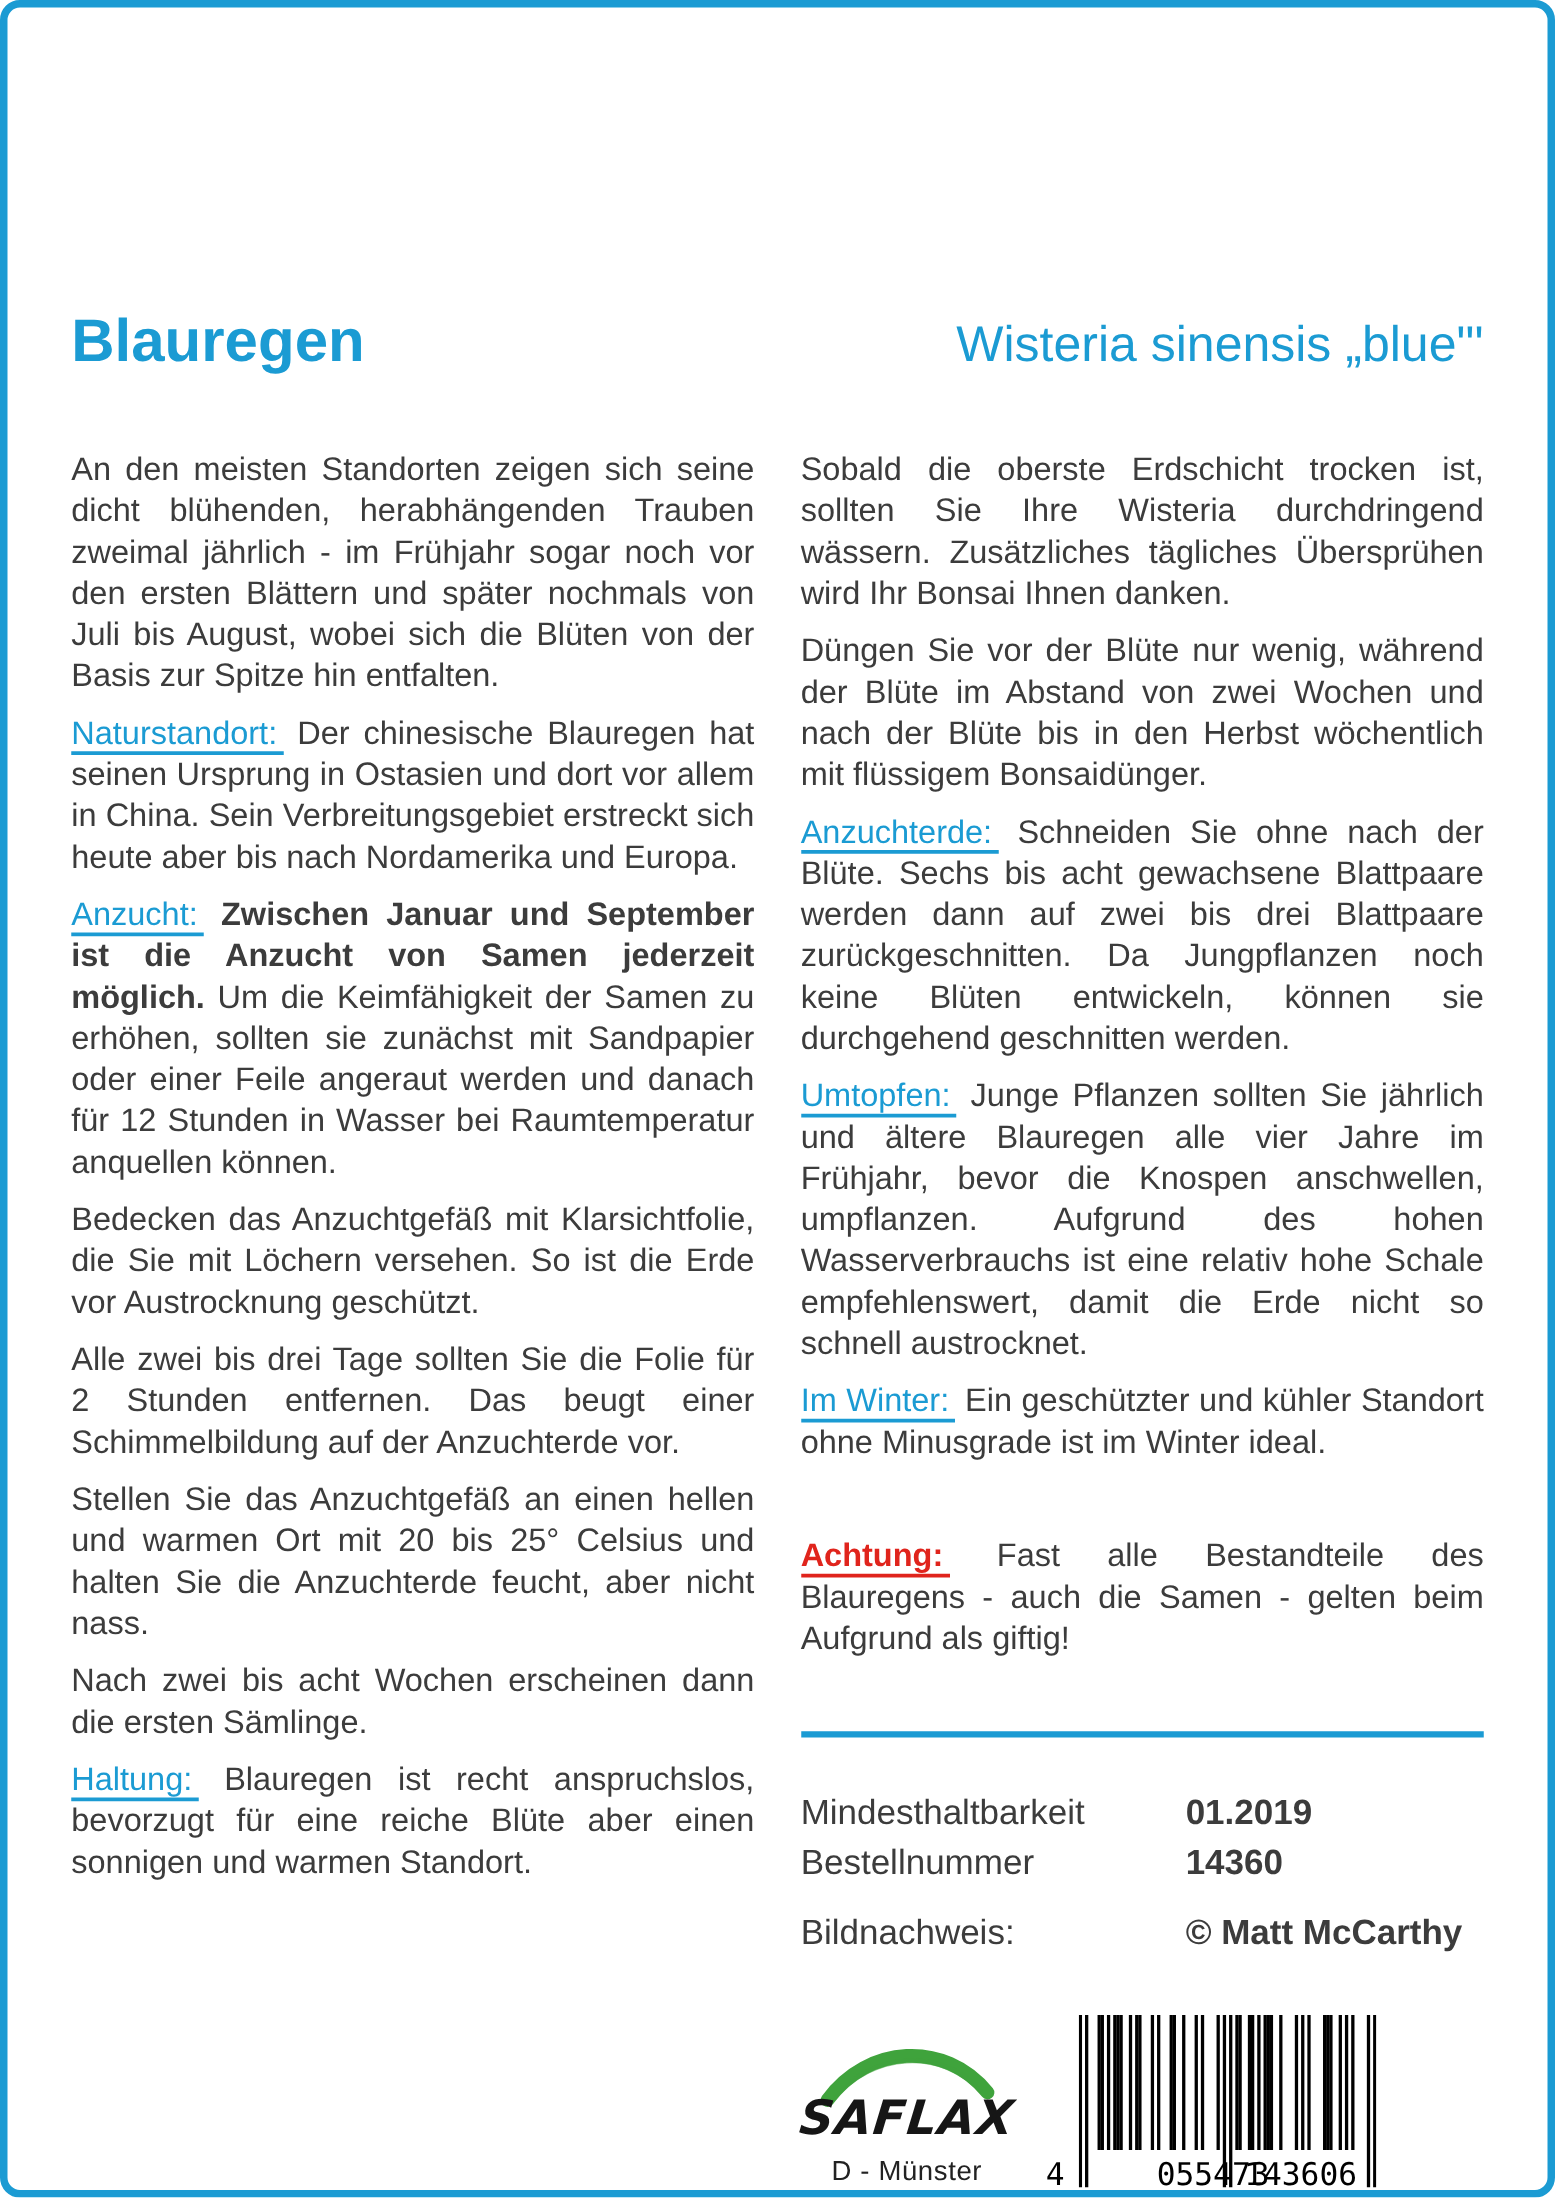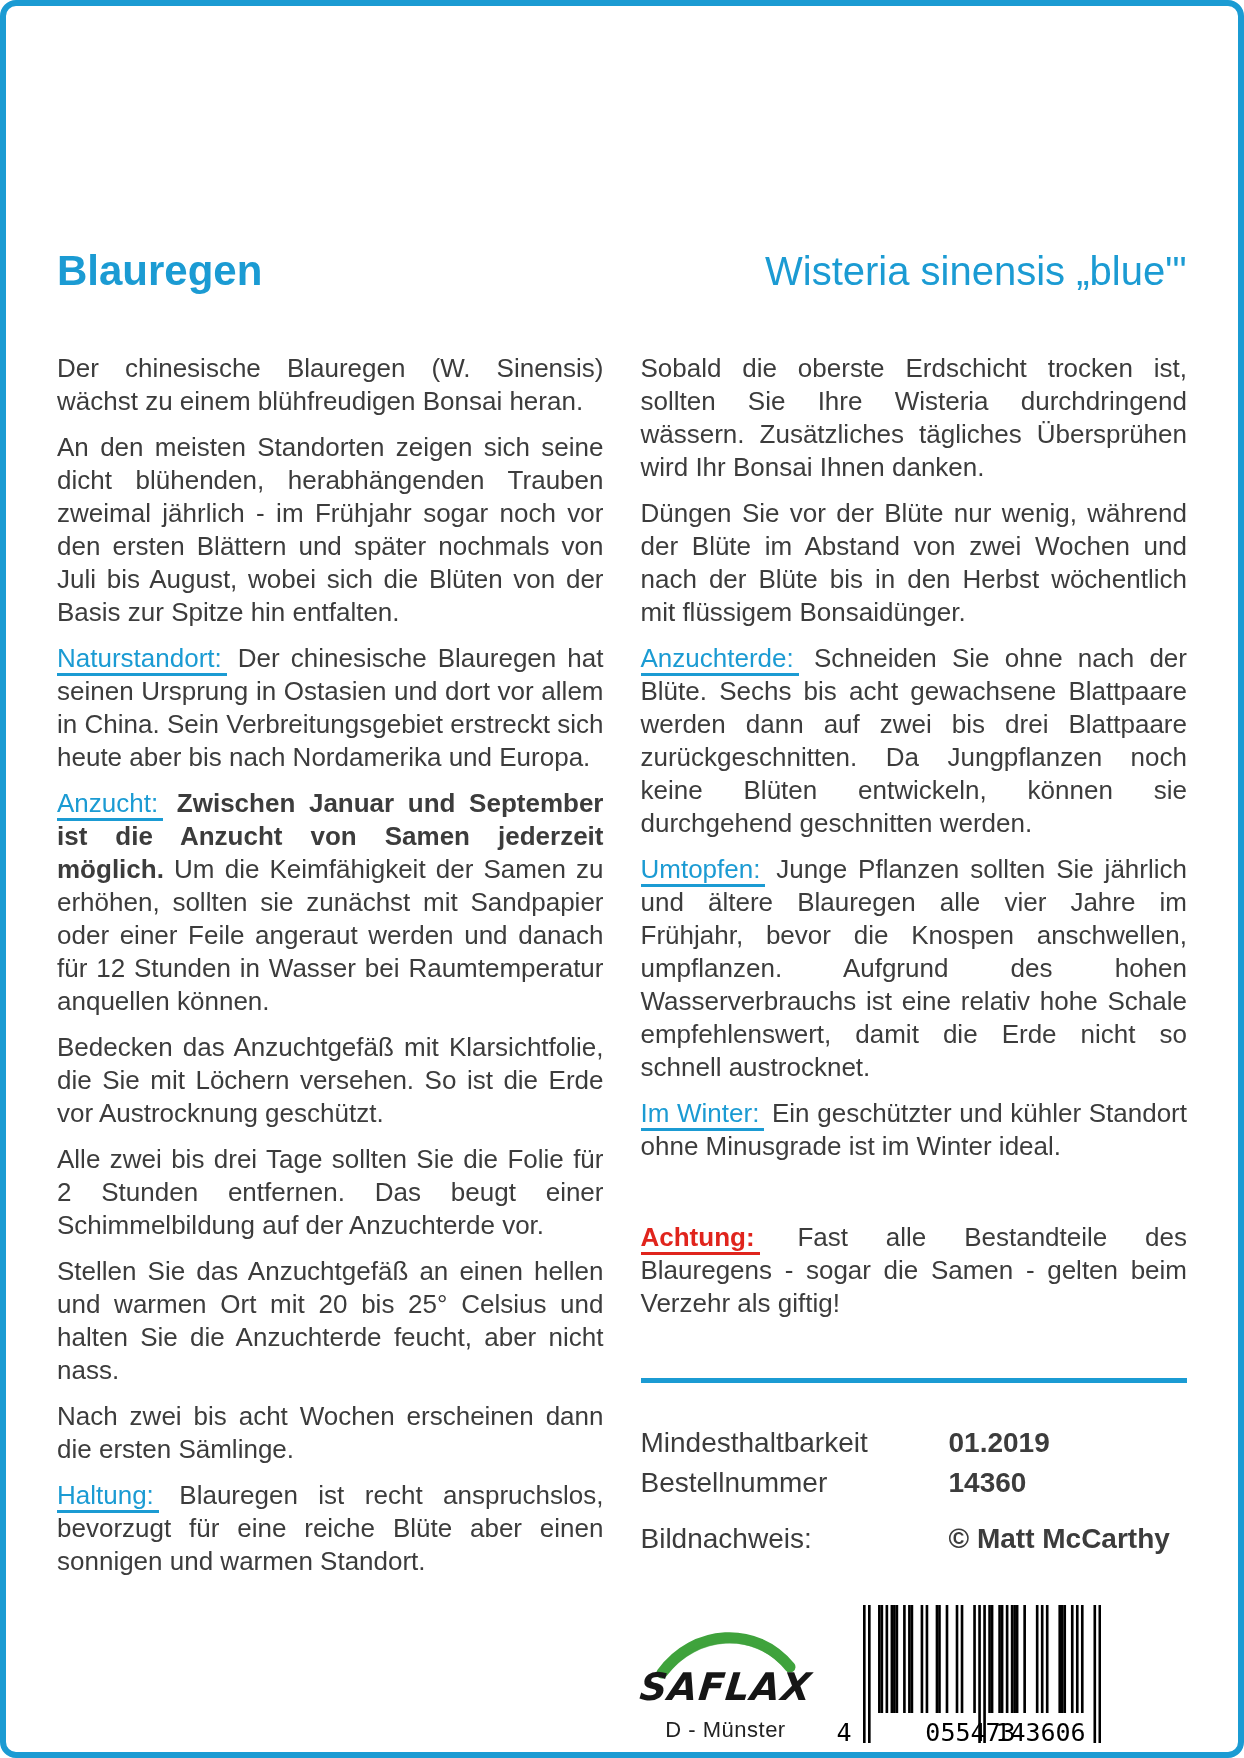--- a/index.html
+++ b/index.html
@@ -20,21 +20,21 @@
     background:#ffffff;
     overflow:hidden;
   }
   .content{padding:0 51px;}
   
   .titles{
     display:flex;justify-content:space-between;align-items:baseline;
     margin-top:242px;
   }
   .title-left{
-    font-size:42px;font-weight:700;color:var(--accent);margin:0;line-height:1.1;
+    font-size:48px;font-weight:700;color:var(--accent);margin:0;line-height:1.1;
   }
   .title-right{
     font-size:40px;font-weight:400;color:var(--accent);margin:0;line-height:1.1;
   }
   
   .columns{display:flex;gap:37px;margin-top:58px;}
   .col{flex:1 1 0;min-width:0;}
   .col p{
     margin:0 0 13px 0;
     font-size:26px;line-height:33px;
@@ -97,38 +97,37 @@
   <div class="content">
 
     <header class="titles">
       <h1 class="title-left">Blauregen</h1>
       <h2 class="title-right">Wisteria sinensis „blue"'</h2>
     </header>
 
     <div class="columns">
 
       <section class="col">
-        <p>Der chinesische Blauregen (W. Sinensis) wächst zu einem blühfreudigen Bonsai heran.</p>
         <p>An den meisten Standorten zeigen sich seine dicht blühenden, herabhängenden Trauben zweimal jährlich - im Frühjahr sogar noch vor den ersten Blättern und später nochmals von Juli bis August, wobei sich die Blüten von der Basis zur Spitze hin entfalten.</p>
         <p><span class="hd">Naturstandort:</span> <span>Der chinesische Blauregen hat seinen Ursprung in Ostasien und dort vor allem in China. Sein Verbreitungsgebiet erstreckt sich heute aber bis nach Nordamerika und Europa.</span></p>
         <p><span class="hd">Anzucht:</span> <span class="lead">Zwischen Januar und September ist die Anzucht von Samen jederzeit möglich.</span> <span>Um die Keimfähigkeit der Samen zu erhöhen, sollten sie zunächst mit Sandpapier oder einer Feile angeraut werden und danach für 12 Stunden in Wasser bei Raumtemperatur anquellen können.</span></p>
         <p>Bedecken das Anzuchtgefäß mit Klarsichtfolie, die Sie mit Löchern versehen. So ist die Erde vor Austrocknung geschützt.</p>
         <p>Alle zwei bis drei Tage sollten Sie die Folie für 2 Stunden entfernen. Das beugt einer Schimmelbildung auf der Anzuchterde vor.</p>
         <p>Stellen Sie das Anzuchtgefäß an einen hellen und warmen Ort mit 20 bis 25° Celsius und halten Sie die Anzuchterde feucht, aber nicht nass.</p>
         <p>Nach zwei bis acht Wochen erscheinen dann die ersten Sämlinge.</p>
         <p><span class="hd">Haltung:</span> <span>Blauregen ist recht anspruchslos, bevorzugt für eine reiche Blüte aber einen sonnigen und warmen Standort.</span></p>
       </section>
 
       <section class="col">
         <p>Sobald die oberste Erdschicht trocken ist, sollten Sie Ihre Wisteria durchdringend wässern. Zusätzliches tägliches Übersprühen wird Ihr Bonsai Ihnen danken.</p>
         <p>Düngen Sie vor der Blüte nur wenig, während der Blüte im Abstand von zwei Wochen und nach der Blüte bis in den Herbst wöchentlich mit flüssigem Bonsaidünger.</p>
         <p><span class="hd">Anzuchterde:</span> <span>Schneiden Sie ohne nach der Blüte. Sechs bis acht gewachsene Blattpaare werden dann auf zwei bis drei Blattpaare zurückgeschnitten. Da Jungpflanzen noch keine Blüten entwickeln, können sie durchgehend geschnitten werden.</span></p>
         <p><span class="hd">Umtopfen:</span> <span>Junge Pflanzen sollten Sie jährlich und ältere Blauregen alle vier Jahre im Frühjahr, bevor die Knospen anschwellen, umpflanzen. Aufgrund des hohen Wasserverbrauchs ist eine relativ hohe Schale empfehlenswert, damit die Erde nicht so schnell austrocknet.</span></p>
         <p><span class="hd">Im Winter:</span> <span>Ein geschützter und kühler Standort ohne Minusgrade ist im Winter ideal.</span></p>
-        <p class="gap-top"><span class="hd-warn">Achtung:</span> <span>Fast alle Bestandteile des Blauregens - sogar die Samen - gelten beim Verzehr als giftig!</span></p>
+        <p class="gap-top"><span class="hd-warn">Achtung:</span> <span>Fast alle Bestandteile des Blauregens - auch die Samen - gelten beim Aufgrund als giftig!</span></p>
 
         <div class="rule"></div>
 
         <div>
           <div class="info-row">
             <span class="lbl">Mindesthaltbarkeit</span>
             <span class="val">01.2019</span>
           </div>
           <div class="info-row">
             <span class="lbl">Bestellnummer</span>

